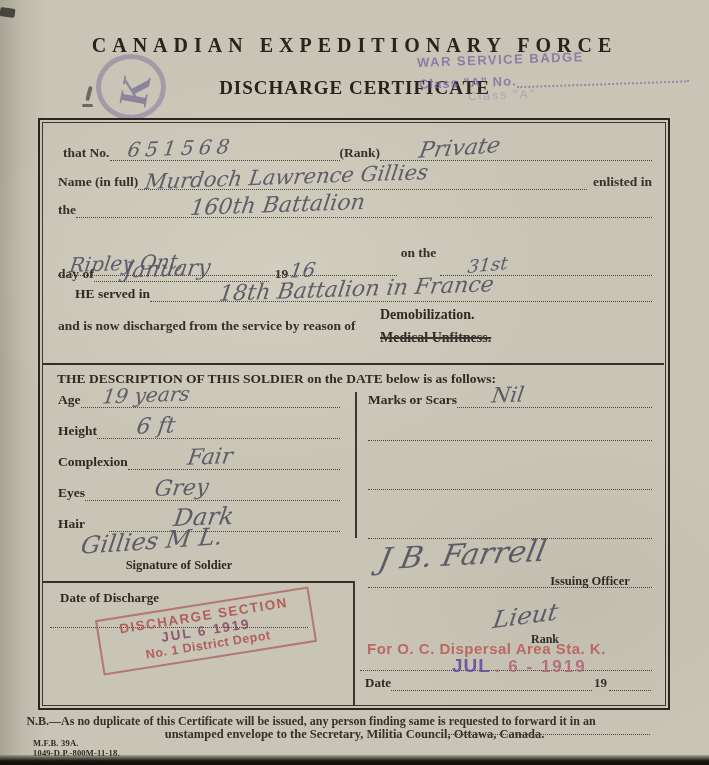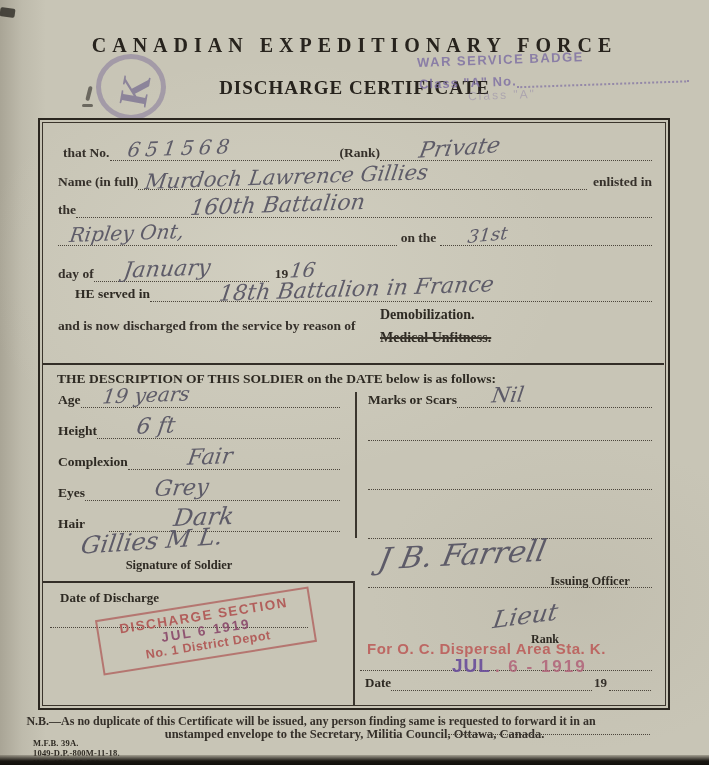--- a/index.html
+++ b/index.html
@@ -104,21 +104,21 @@
   <span class="print-n">the</span>
   <span class="leader">
     <span class="hw" style="left:115px; font-size:22px;">160th Battalion</span>
   </span>
 </div>
 
 <div class="abs row" style="left:58px; top:230px; width:594px; font-size:13.5px;">
   <span class="leader" style="flex:1.6;">
     <span class="hw" style="left:12px; font-size:20px;">Ripley Ont,</span>
   </span>
-  <span class="print-n" style="margin:0 4px;">on the</span>
+  <span class="print-n" style="margin:15px 4px;">on the</span>
   <span class="leader" style="flex:1;">
     <span class="hw" style="left:28px; font-size:18px; transform:skewX(-12deg) rotate(-6deg);">31st</span>
   </span>
 </div>
 
 <div class="abs row" style="left:58px; top:258px; width:594px; font-size:13.5px;">
   <span class="print-n">day of</span>
   <span class="leader" style="flex:0 0 175px;">
     <span class="hw" style="left:30px; font-size:22px;">January</span>
   </span>

